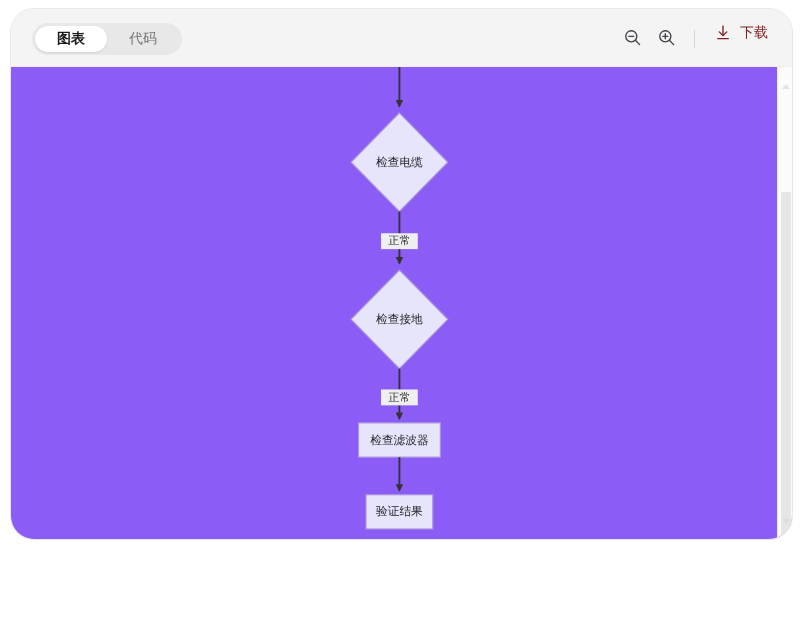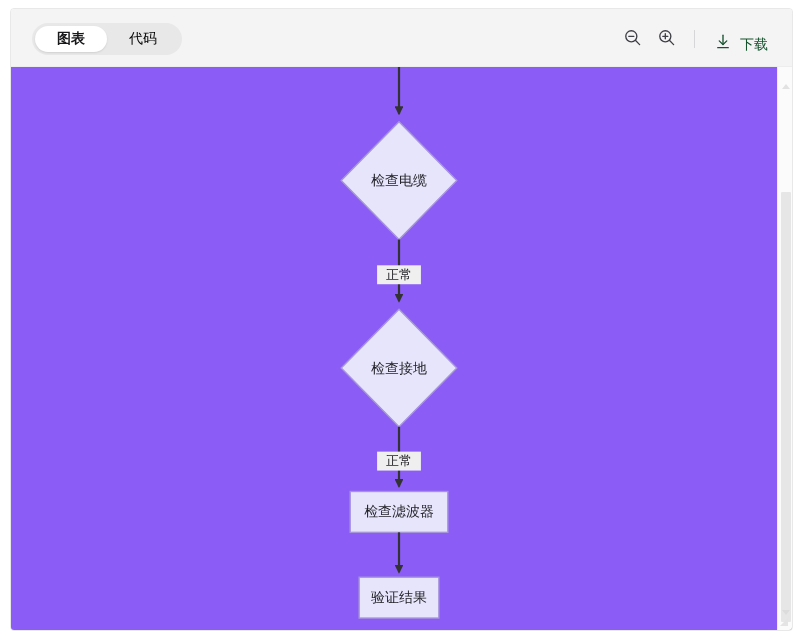--- a/index.html
+++ b/index.html
@@ -7,24 +7,24 @@
     margin: 0; padding: 0;
     width: 803px; height: 637px;
     background: #ffffff;
     font-family: "Liberation Sans", "DejaVu Sans", sans-serif;
     overflow: hidden;
   }
 
   .card {
     position: absolute;
     left: 10px; top: 8px;
-    width: 783px; height: 623px;
+    width: 783px; height: 532px;
     background: #fafafa;
     border: 1px solid #e8e8e8;
-    border-radius: 4px;
+    border-radius: 24px;
     overflow: hidden;
   }
 
   
   .header {
     position: absolute;
     left: 0; top: 0;
     width: 100%; height: 58px;
     background: #f4f4f5;
     border-bottom: 1px solid #ededed;
@@ -41,21 +41,21 @@
     padding: 3px;
   }
   .tab {
     height: 26px;
     padding: 0 22px;
     display: flex;
     align-items: center;
     justify-content: center;
     border-radius: 13px;
     font-size: 14px;
-    color: #000000;
+    color: #737373;
     cursor: pointer;
     white-space: nowrap;
   }
   .tab.active {
     background: #ffffff;
     color: #18181b;
     font-weight: 700;
     box-shadow: 0 1px 2px rgba(0,0,0,.10);
   }
 
@@ -76,26 +76,26 @@
     background: transparent;
     border: none;
     padding: 0;
   }
   .tool-divider {
     width: 1px; height: 18px;
     background: #d6d6d8;
     margin: 0 9px;
   }
   .download-btn {
-    display: flex; align-items: flex-end; gap: 8px;
+    display: flex; align-items: flex-start; gap: 8px;
     height: 30px;
     padding: 0 6px;
     border-radius: 6px;
     cursor: pointer;
-    color: #14532d;
+    color: #7f1d1d;
     font-size: 14px;
     white-space: nowrap;
   }
 
   
   .canvas-wrap {
     position: absolute;
     left: 0; top: 58px;
     right: 0; bottom: 0;
     background: #8b5cf6;

